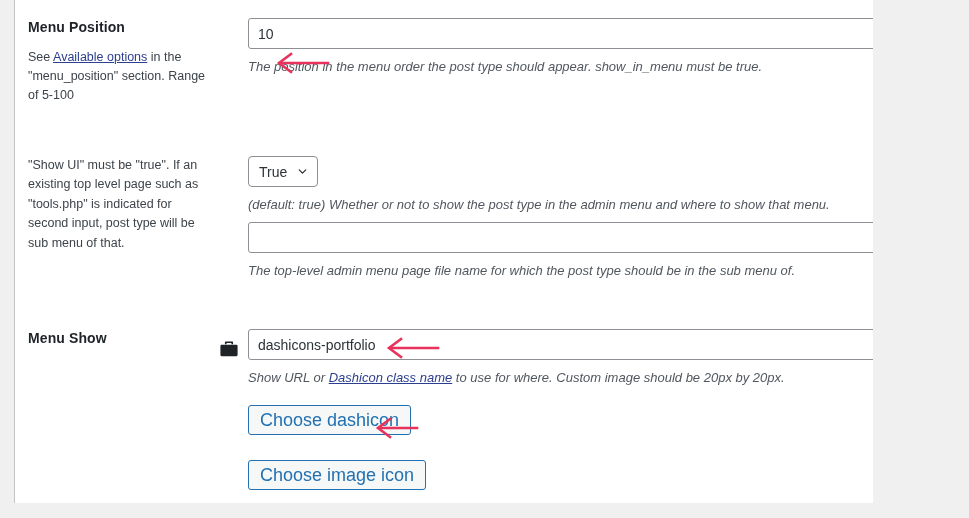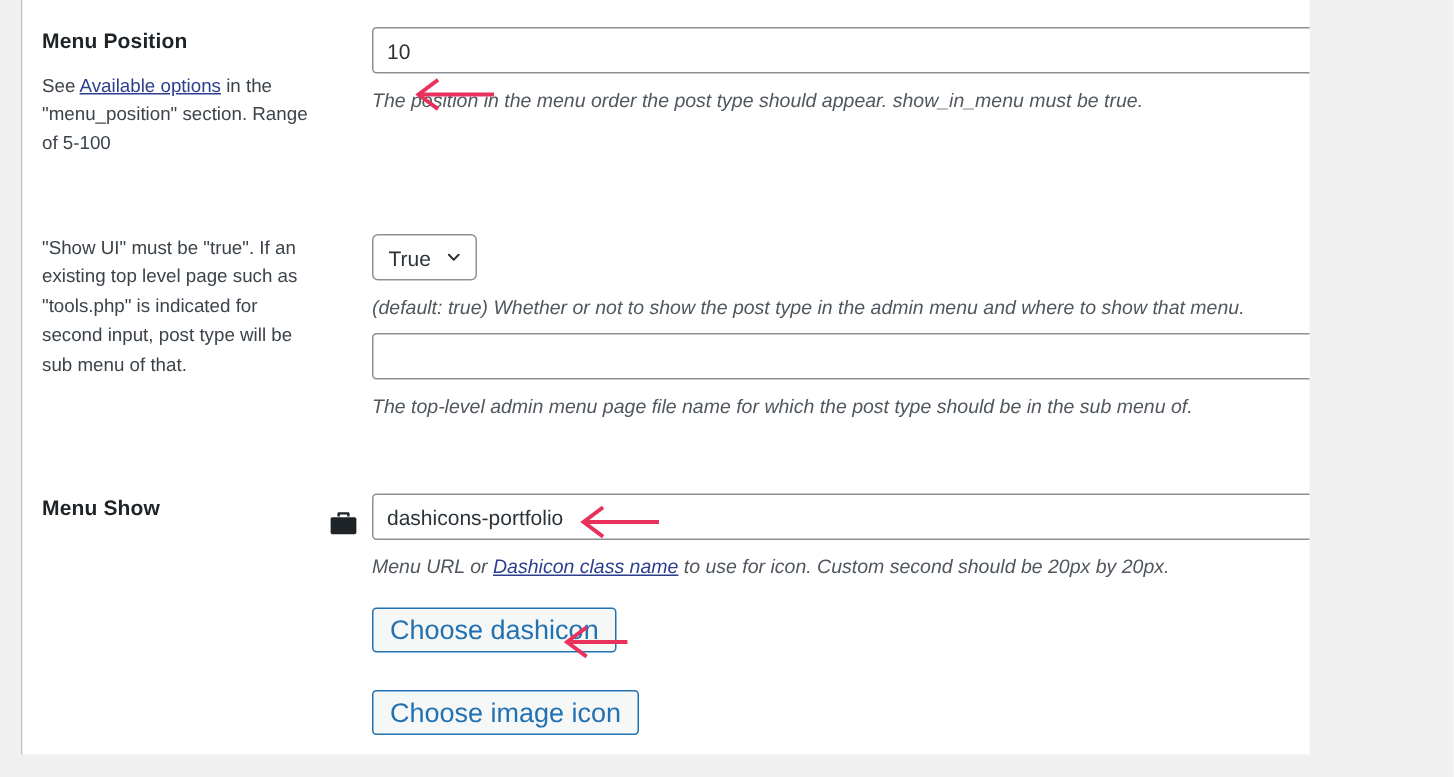--- a/index.html
+++ b/index.html
@@ -246,21 +246,21 @@
         <svg width="22" height="22" viewBox="0 0 20 20" aria-hidden="true">
           <path d="M7.2 3.2h5.6c.5 0 .9.4.9.9v1.6h-1.5V4.6H7.8v1.1H6.3V4.1c0-.5.4-.9.9-.9z" fill="#1d2327"></path>
           <rect x="2.2" y="6.2" width="15.6" height="10.3" rx="1" fill="#1d2327"></rect>
         </svg>
       </span>
 
       <div class="control-col">
 
         <input class="text-input" type="text" value="dashicons-portfolio" style="">
 
-        <p class="help-text"><span>Menu URL or </span><a href="#">Dashicon class name</a><span> to use for icon. Custom second should be 20px by 20px.</span></p>
+        <p class="help-text"><span>Show URL or </span><a href="#">Dashicon class name</a><span> to use for where. Custom image should be 20px by 20px.</span></p>
 
         <div style="height:18px"></div>
 
         <button class="btn" type="button">Choose dashicon</button>
 
         <div style="height:25px"></div>
 
         <button class="btn" type="button">Choose image icon</button>
       </div>
 

